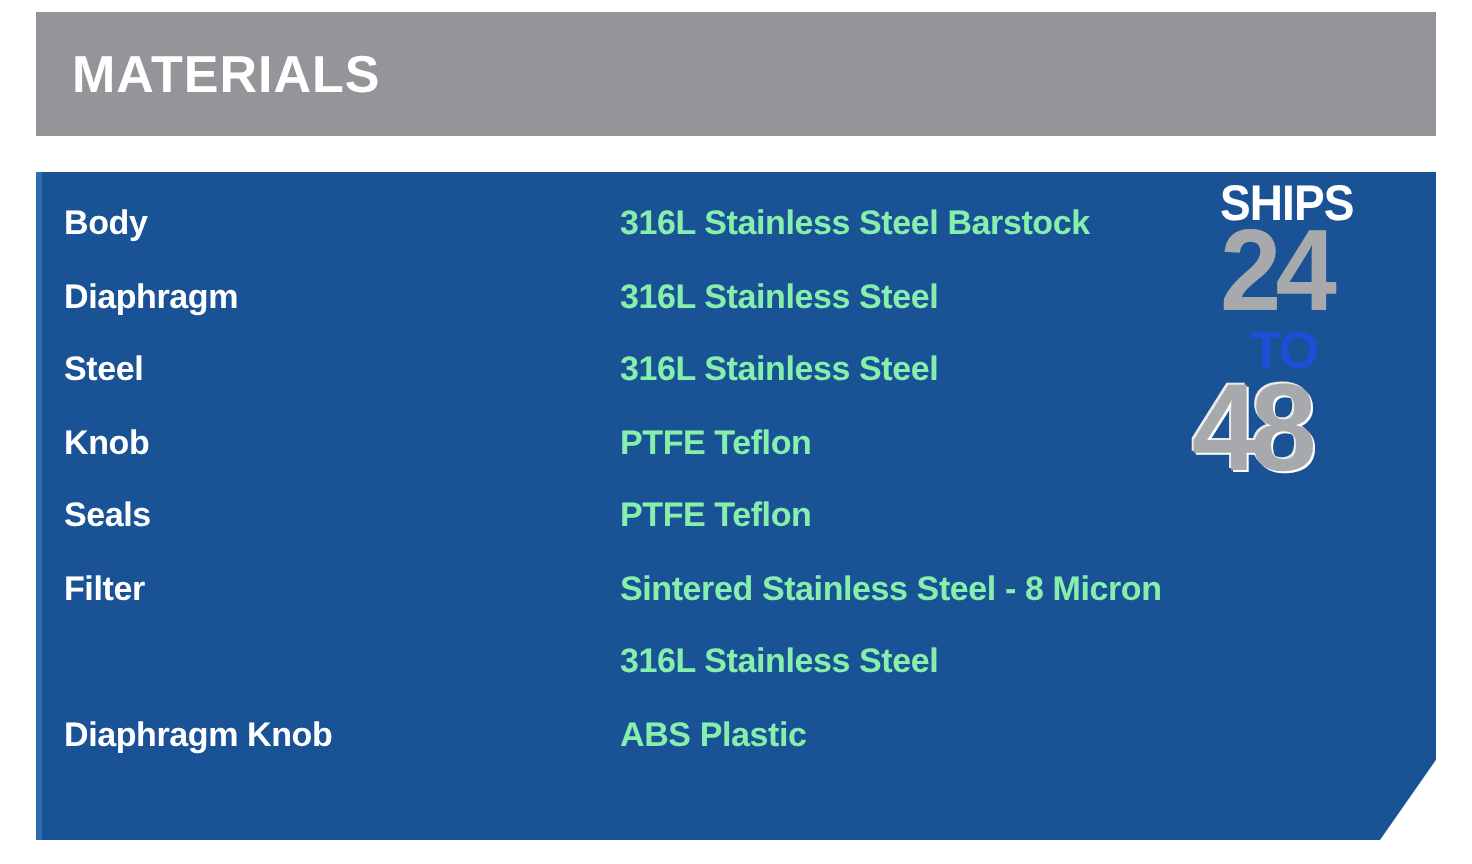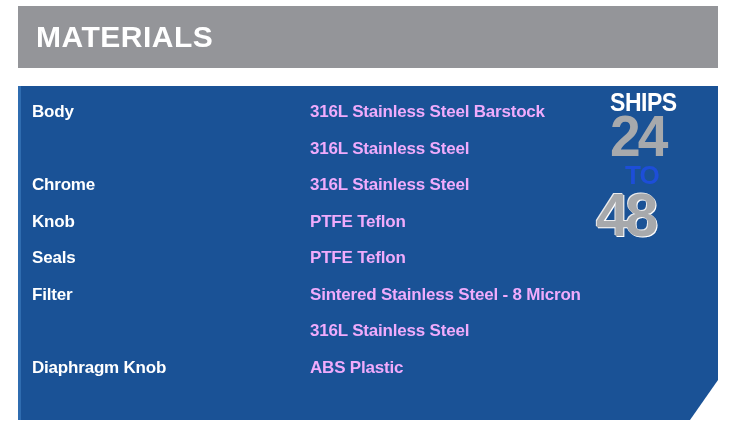--- a/index.html
+++ b/index.html
@@ -27,21 +27,21 @@
     left: 18px;
     top: 6px;
     width: 700px;
     height: 62px;
     background: #949599;
     display: flex;
     align-items: center;
   }
   .header-title {
     color: #ffffff;
-    font-size: 30px;
+    font-size: 26px;
     font-weight: bold;
     letter-spacing: 0.5px;
     padding-left: 18px;
     line-height: 1;
     font-family: "Liberation Sans", sans-serif;
   }
 
   
   .table-panel {
     position: absolute;
@@ -83,21 +83,21 @@
     left: 14px;
     color: #ffffff;
     font-size: 17px;
     font-weight: bold;
     white-space: nowrap;
     letter-spacing: -0.2px;
   }
   .cell-material {
     position: absolute;
     left: 292px;
-    color: #f0abfc;
+    color: #86efac;
     font-size: 17px;
     font-weight: bold;
     white-space: nowrap;
     letter-spacing: -0.2px;
   }
 
   
   .ships-badge {
     position: absolute;
     left: 596px;
@@ -174,24 +174,25 @@
     <div class="header-title">MATERIALS</div>
   </div>
 
   <div class="table-panel">
     <div class="rows" id="rows-container">
         <div class="spec-row">
           <div class="cell-part">Body</div>
           <div class="cell-material">316L Stainless Steel Barstock</div>
         </div>
         <div class="spec-row">
+          <div class="cell-part">Diaphragm</div>
           <div class="cell-material">316L Stainless Steel</div>
         </div>
         <div class="spec-row">
-          <div class="cell-part">Chrome</div>
+          <div class="cell-part">Steel</div>
           <div class="cell-material">316L Stainless Steel</div>
         </div>
         <div class="spec-row">
           <div class="cell-part">Knob</div>
           <div class="cell-material">PTFE Teflon</div>
         </div>
         <div class="spec-row">
           <div class="cell-part">Seals</div>
           <div class="cell-material">PTFE Teflon</div>
         </div>

